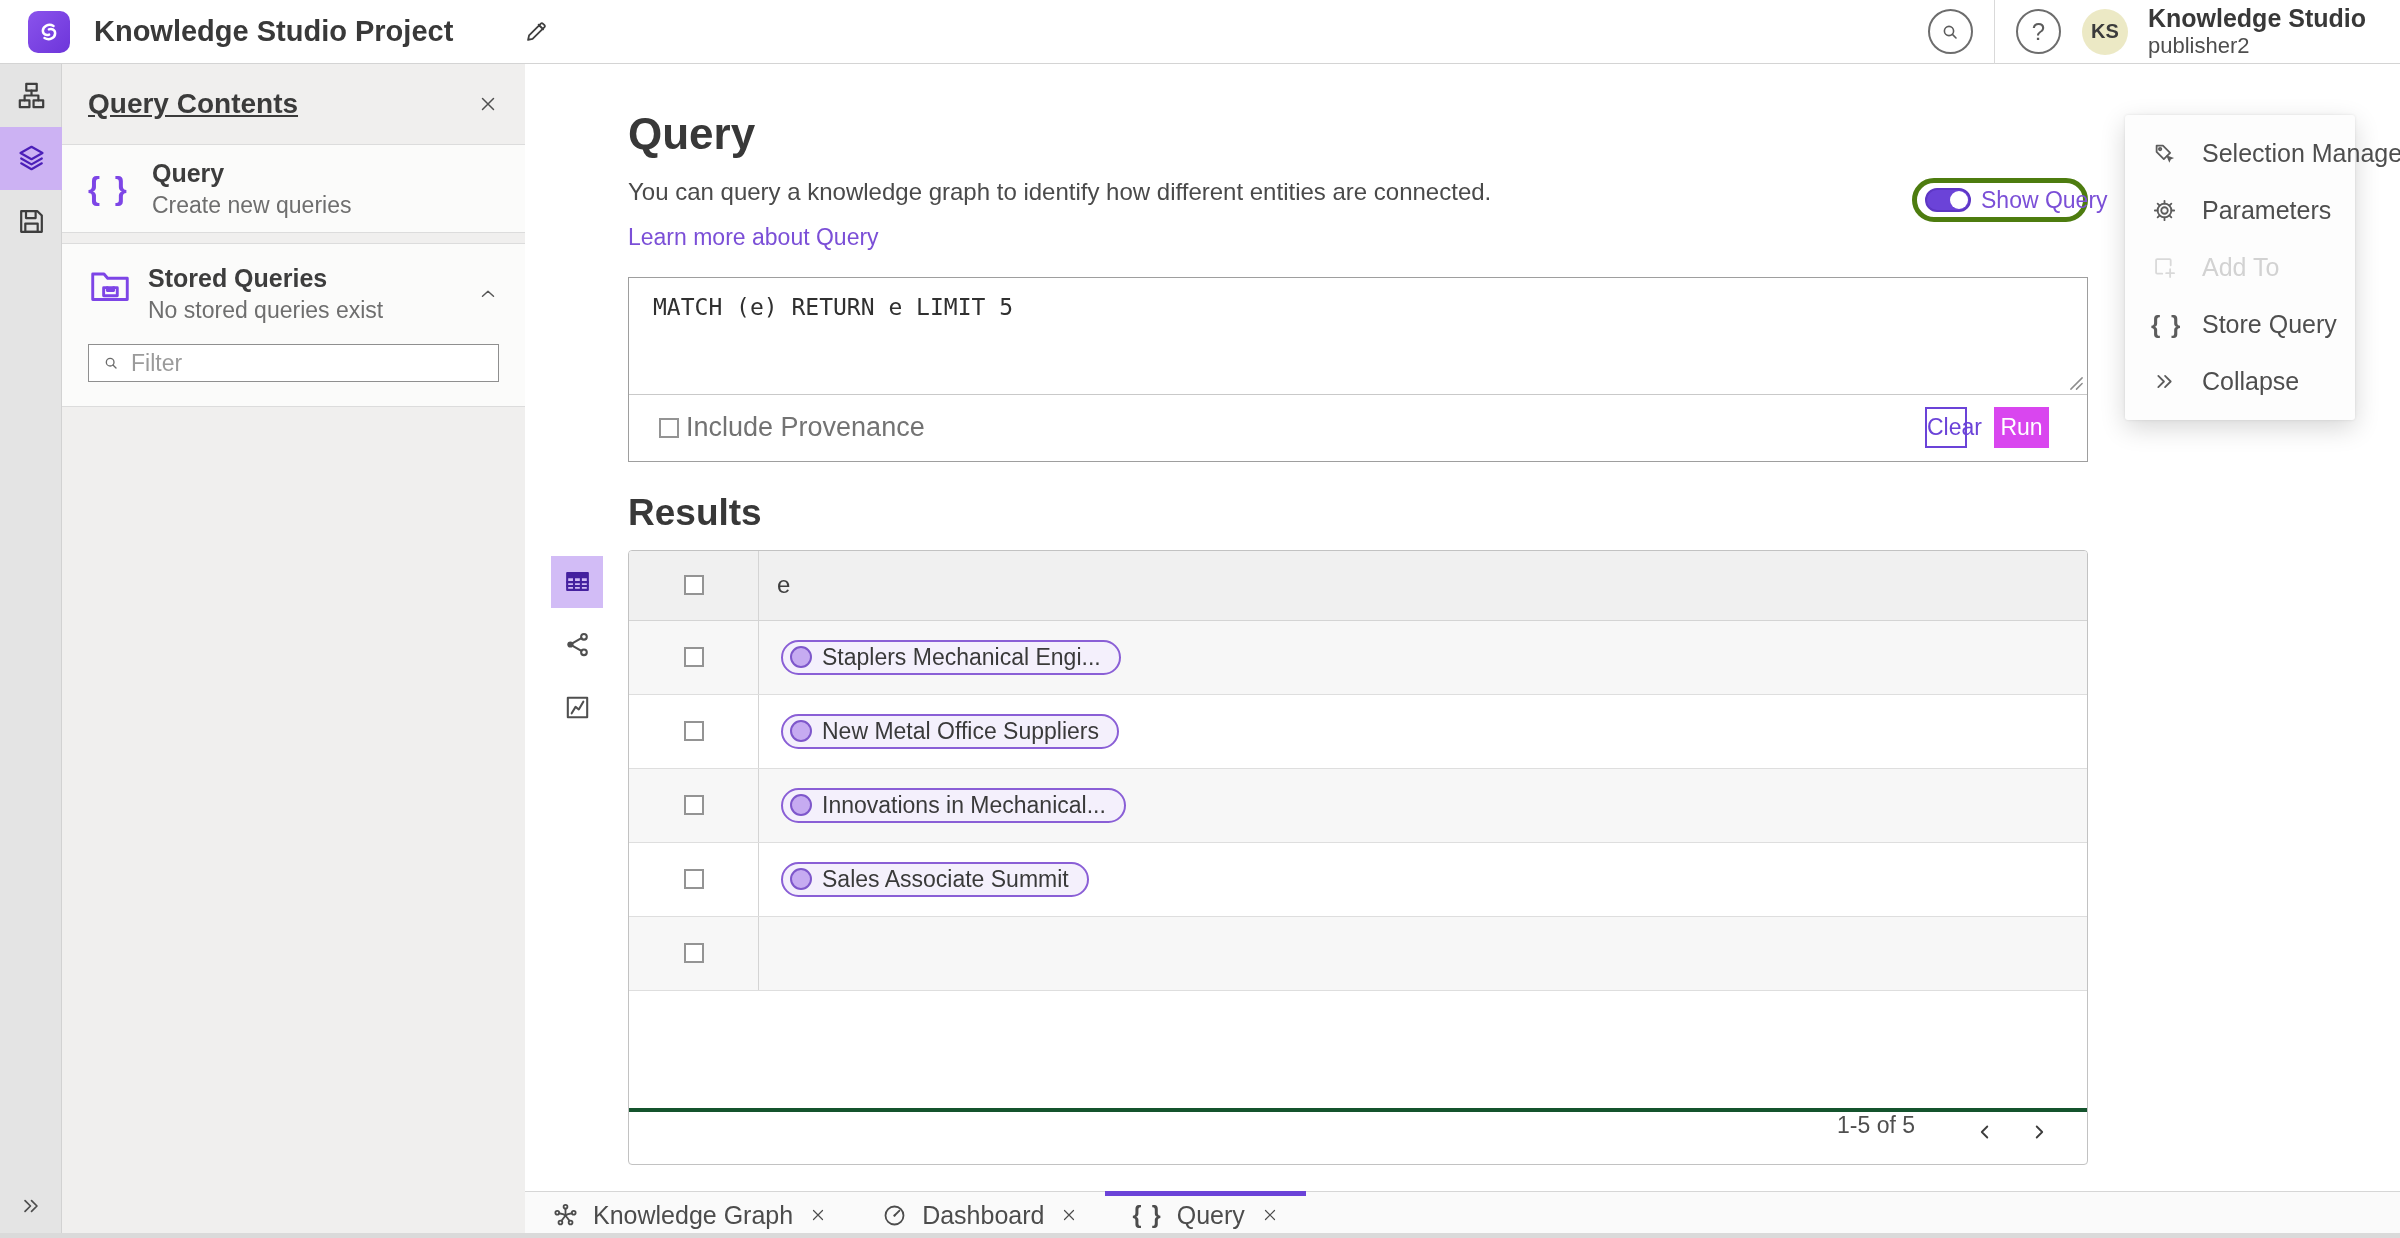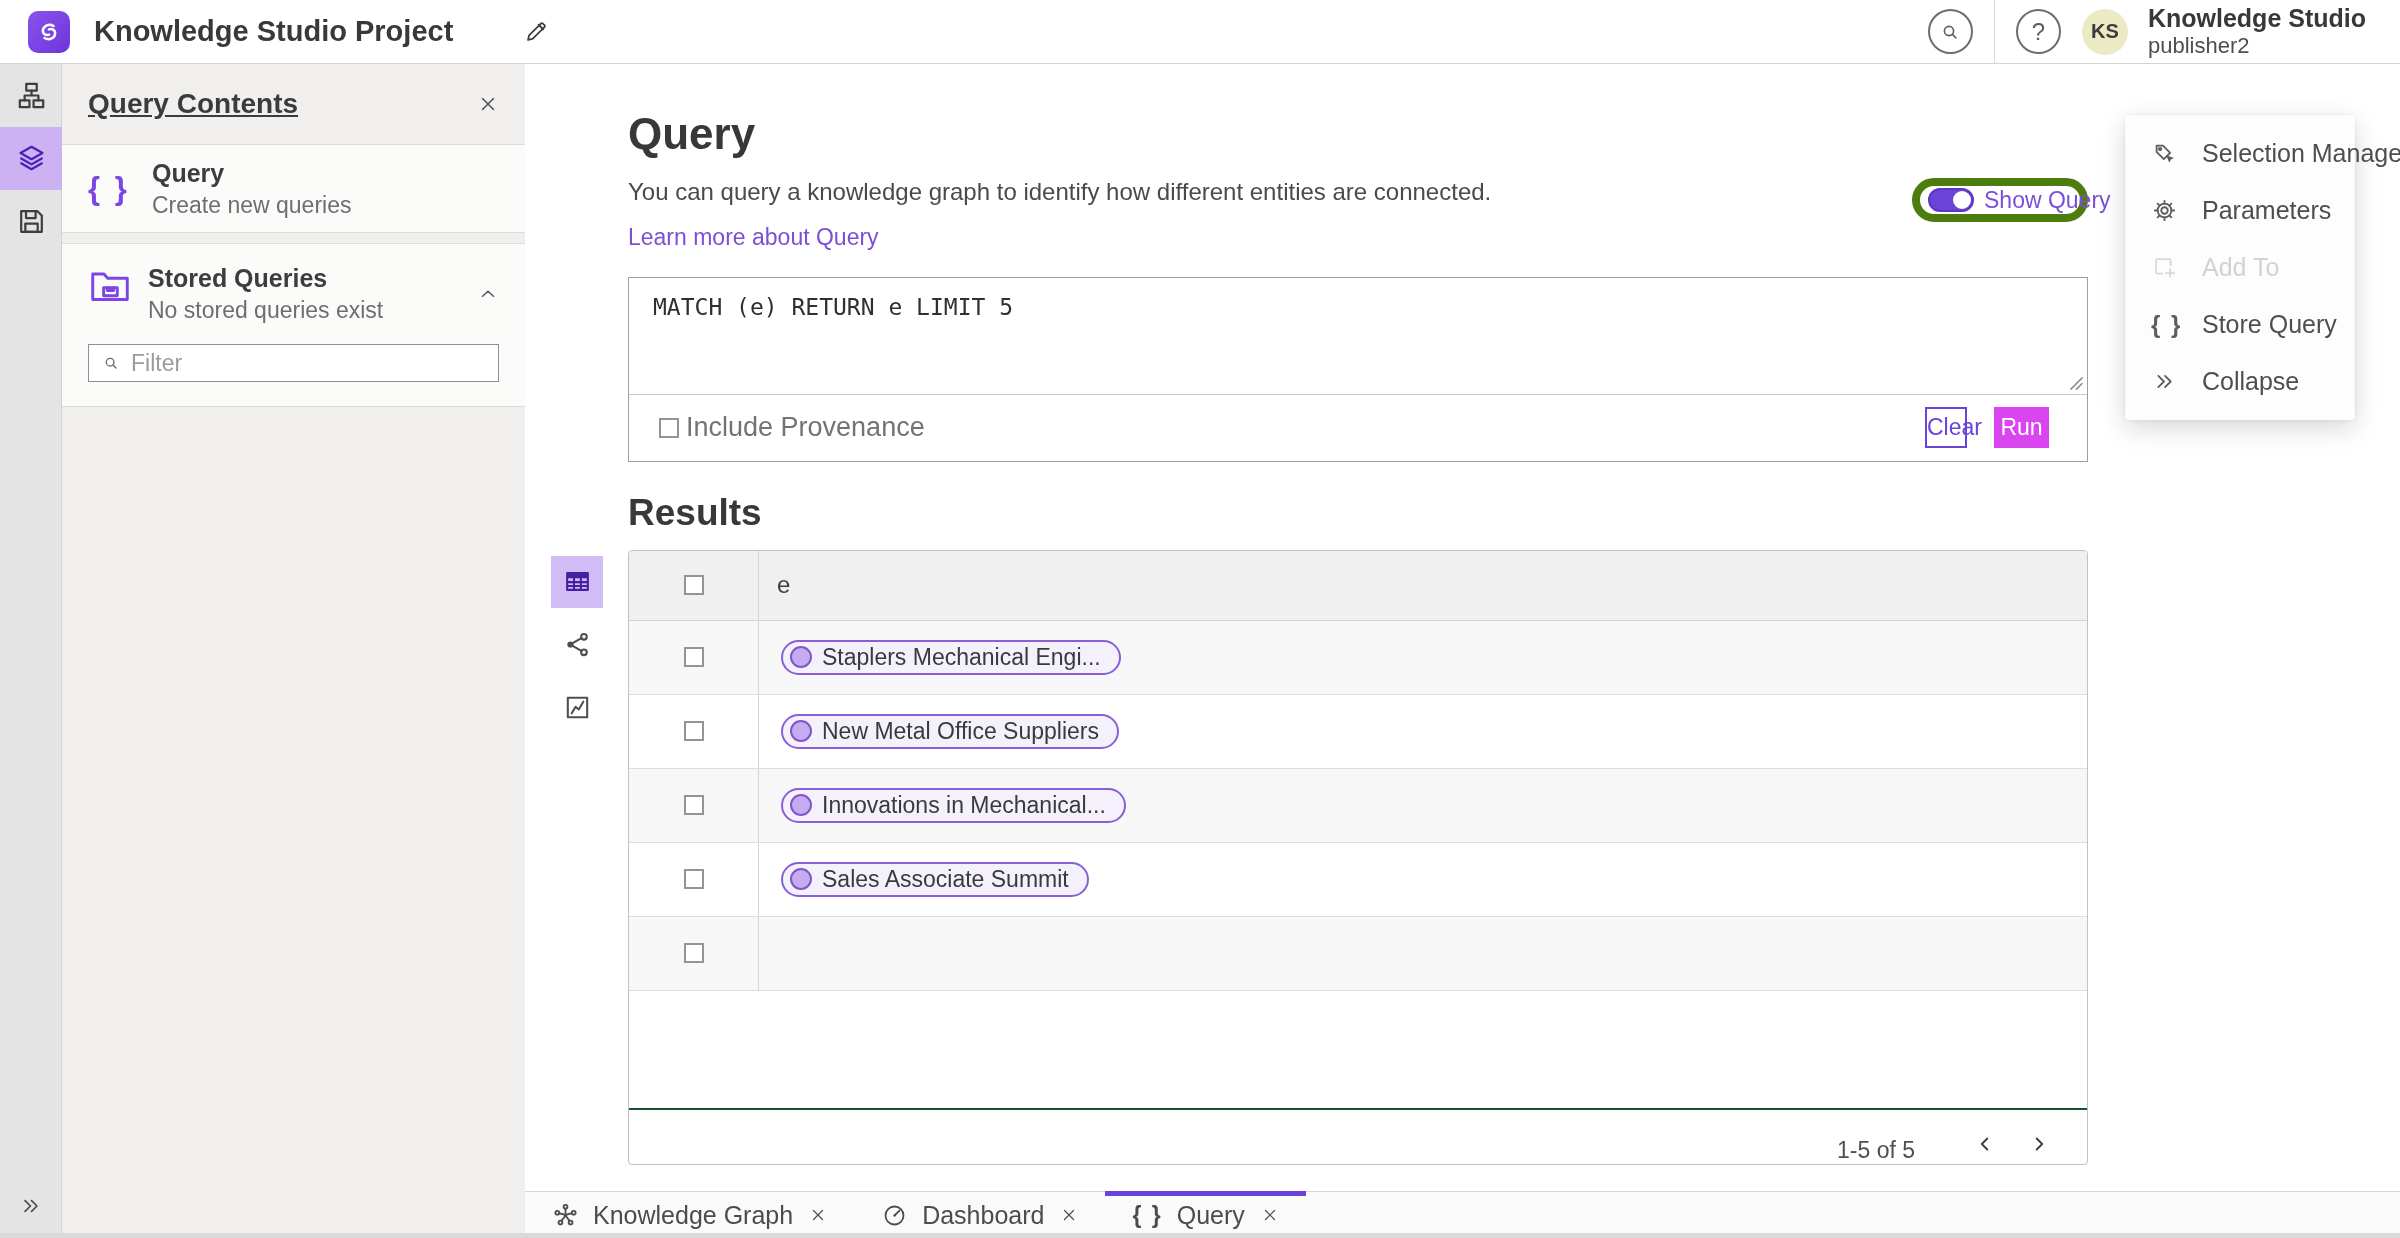--- a/index.html
+++ b/index.html
@@ -67,21 +67,21 @@
   .filter-input { border:0; outline:none; flex:1; margin-left:10px; font-size:23px; color:#3c3c3c; font-family:inherit; background:transparent; }
   .filter-input::placeholder { color:#9b9b9b; }
 
   
   .content { flex:1; min-width:0; position:relative; background:#fff; display:flex; flex-direction:column; }
   .main { flex:1; padding:44px 0 0 103px; position:relative; overflow:hidden; }
   .h1 { font-size:44px; line-height:1.18; font-weight:bold; color:#383838; }
   .desc { margin-top:18px; font-size:24px; color:#4a4a4a; }
   .learn-link { display:inline-block; margin-top:18px; font-size:23px; color:#7b4fd7; text-decoration:none; cursor:pointer; }
 
-  .toggle-pill { position:absolute; top:114px; left:1387px; width:176px; height:44px; border:8px solid #4d7c0f; border-radius:999px; background:#fff; display:flex; align-items:center; padding:0 16px 0 8px; gap:10px; cursor:pointer; }
+  .toggle-pill { position:absolute; top:114px; left:1387px; width:176px; height:44px; border:5px solid #4d7c0f; border-radius:999px; background:#fff; display:flex; align-items:center; padding:0 16px 0 8px; gap:10px; cursor:pointer; }
   .switch { width:46px; height:24px; border-radius:12px; background:#6b43d8; border:2px solid #5d36c4; position:relative; flex:none; }
   .switch-knob { position:absolute; right:1px; top:1px; width:18px; height:18px; border-radius:50%; background:#fff; }
   .toggle-label { font-size:23px; color:#7b4fd7; white-space:nowrap; }
 
   .qcard { margin-top:26px; width:1460px; border:1px solid #9e9e9e; background:#fff; }
   .qtext-wrap { position:relative; height:117px; border-bottom:1px solid #c9c9c9; }
   .qtextarea { width:100%; height:100%; border:0; outline:none; resize:none; padding:16px 24px; font-family:"DejaVu Sans Mono","Liberation Mono",monospace; font-size:23px; color:#303030; background:#fff; }
   .resize-handle { position:absolute; right:3px; bottom:3px; width:15px; height:15px; color:#8e8e8e; }
   .qfooter { height:66px; display:flex; align-items:center; padding:0 38px 0 30px; }
   .checkbox { width:20px; height:20px; border:2px solid #949494; background:#fff; flex:none; cursor:pointer; }
@@ -104,21 +104,21 @@
   .thead { height:70px; flex:none; background:#f0f0f0; border-bottom:1px solid #d4d4d4; display:flex; align-items:stretch; }
   .col-check { width:130px; flex:none; border-right:1px solid #d4d4d4; display:flex; align-items:center; justify-content:center; }
   .col-e { display:flex; align-items:center; padding-left:18px; font-size:24px; color:#3f3f3f; }
   .trow { height:74px; flex:none; display:flex; align-items:stretch; border-bottom:1px solid #dedede; background:#fff; }
   .trow.odd { background:#f7f7f7; }
   .cell-chip { display:flex; align-items:center; padding-left:22px; }
   .chip { display:inline-flex; align-items:center; height:35px; border:2px solid #8a5fd6; border-radius:18px; background:#f4f0fc; padding:0 18px 0 7px; gap:10px; cursor:pointer; }
   .chip-dot { width:22px; height:22px; border-radius:50%; background:#c6abf1; border:2px solid #7e57cb; flex:none; }
   .chip-label { font-size:23px; color:#3a3a3a; white-space:nowrap; }
   .tfill { flex:1; background:#fff; }
-  .tfoot { height:56px; flex:none; border-top:2px solid #14532d; display:flex; align-items:flex-end; justify-content:flex-end; padding-right:28px; }
+  .tfoot { height:56px; flex:none; border-top:4px solid #14532d; display:flex; align-items:flex-start; justify-content:flex-end; padding-right:28px; }
   .pg-label { font-size:23px; color:#4f4f4f; margin-right:36px; }
   .pg-btn { width:40px; height:40px; background:none; border:0; color:#3d3d3d; display:flex; align-items:center; justify-content:center; cursor:pointer; margin-left:14px; }
   .pg-btn svg { width:22px; height:22px; stroke-width:2; }
 
   
   .tools { position:absolute; left:1600px; top:51px; width:230px; background:#fdfdfd; border-radius:3px; box-shadow:0 8px 26px rgba(0,0,0,.16), 0 0 3px rgba(0,0,0,.10); padding:10px 0; z-index:4; }
   .tool { height:57px; display:flex; align-items:center; padding:0 26px; gap:24px; font-size:25px; color:#4e4e4e; cursor:pointer; white-space:nowrap; }
   .tool svg { width:27px; height:27px; color:#5c5c5c; flex:none; }
   .tool .braces { font-size:24px; letter-spacing:2px; color:#5c5c5c; font-weight:600; width:27px; }
   .tool.disabled { color:#d2d2d2; cursor:default; }

